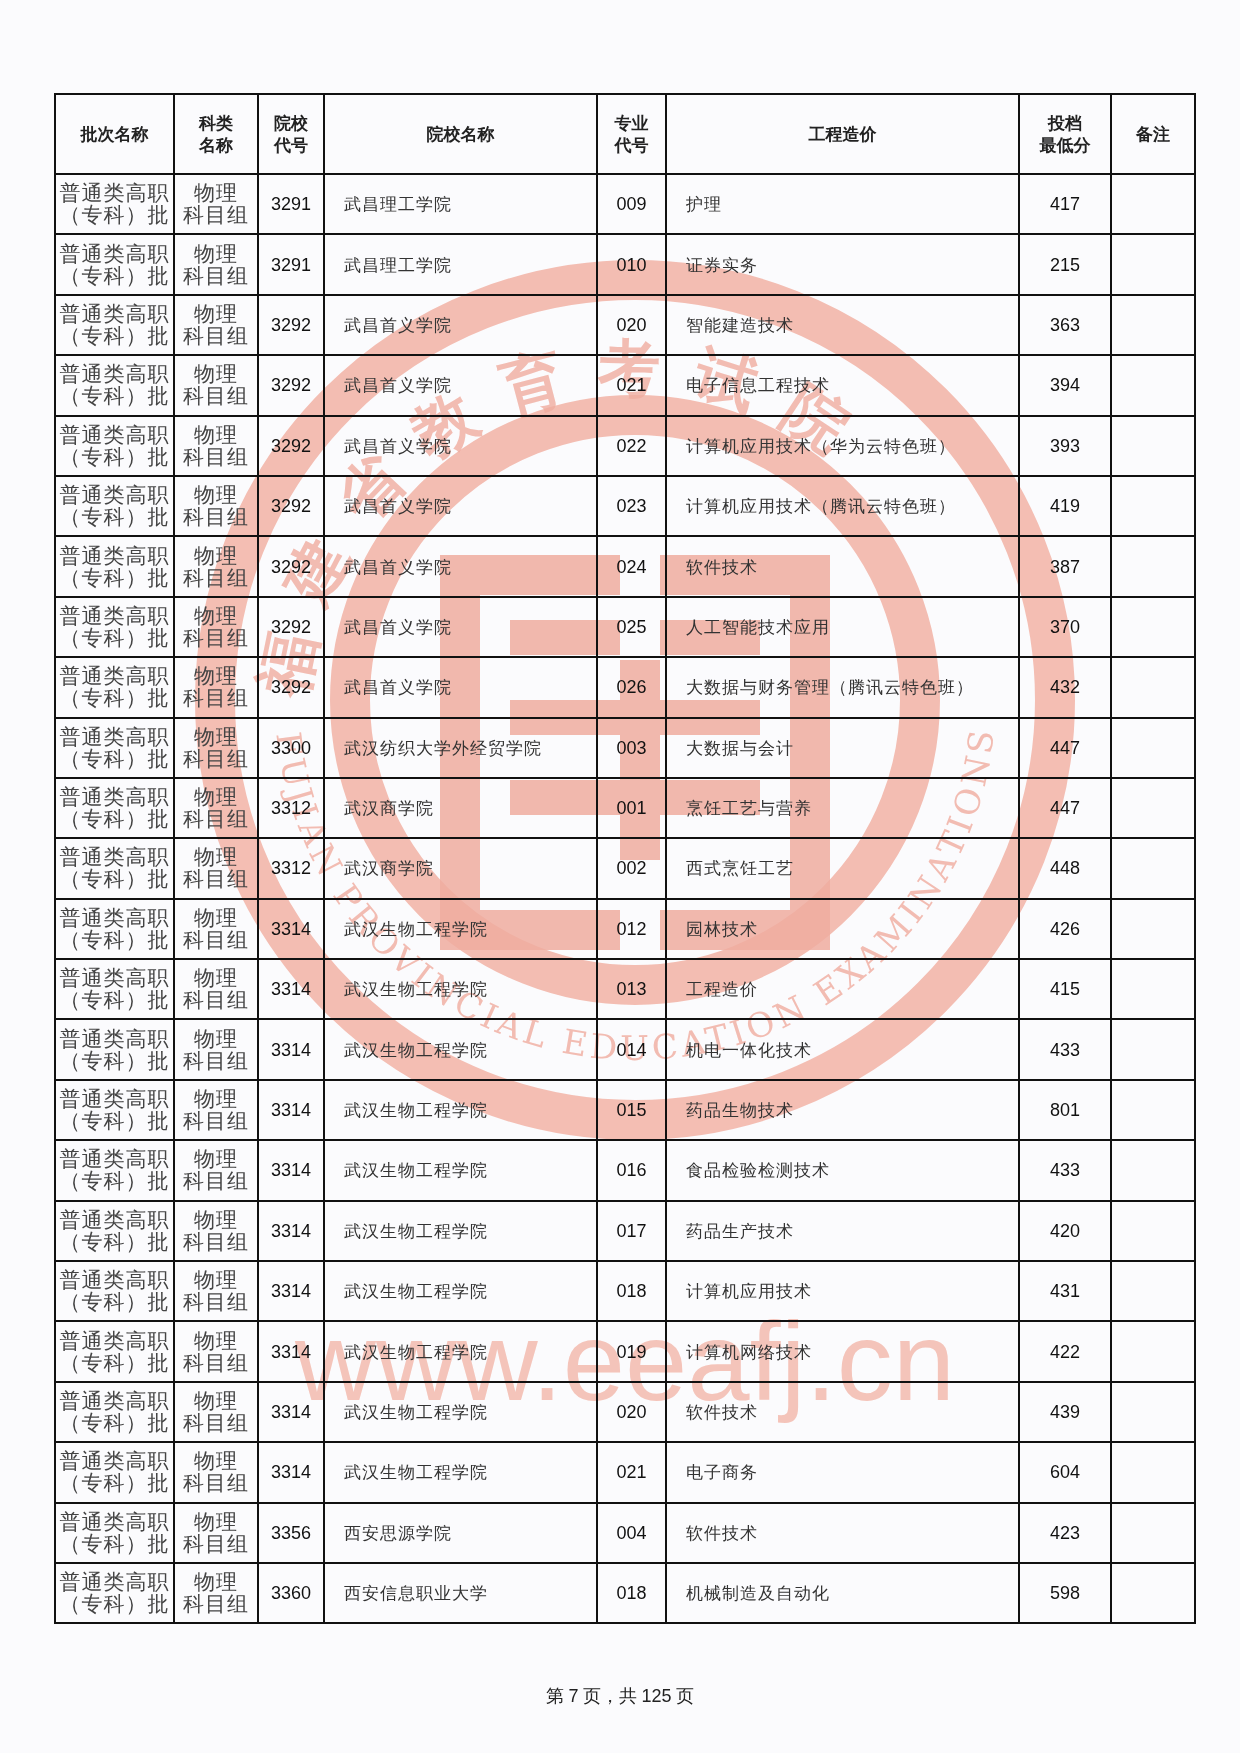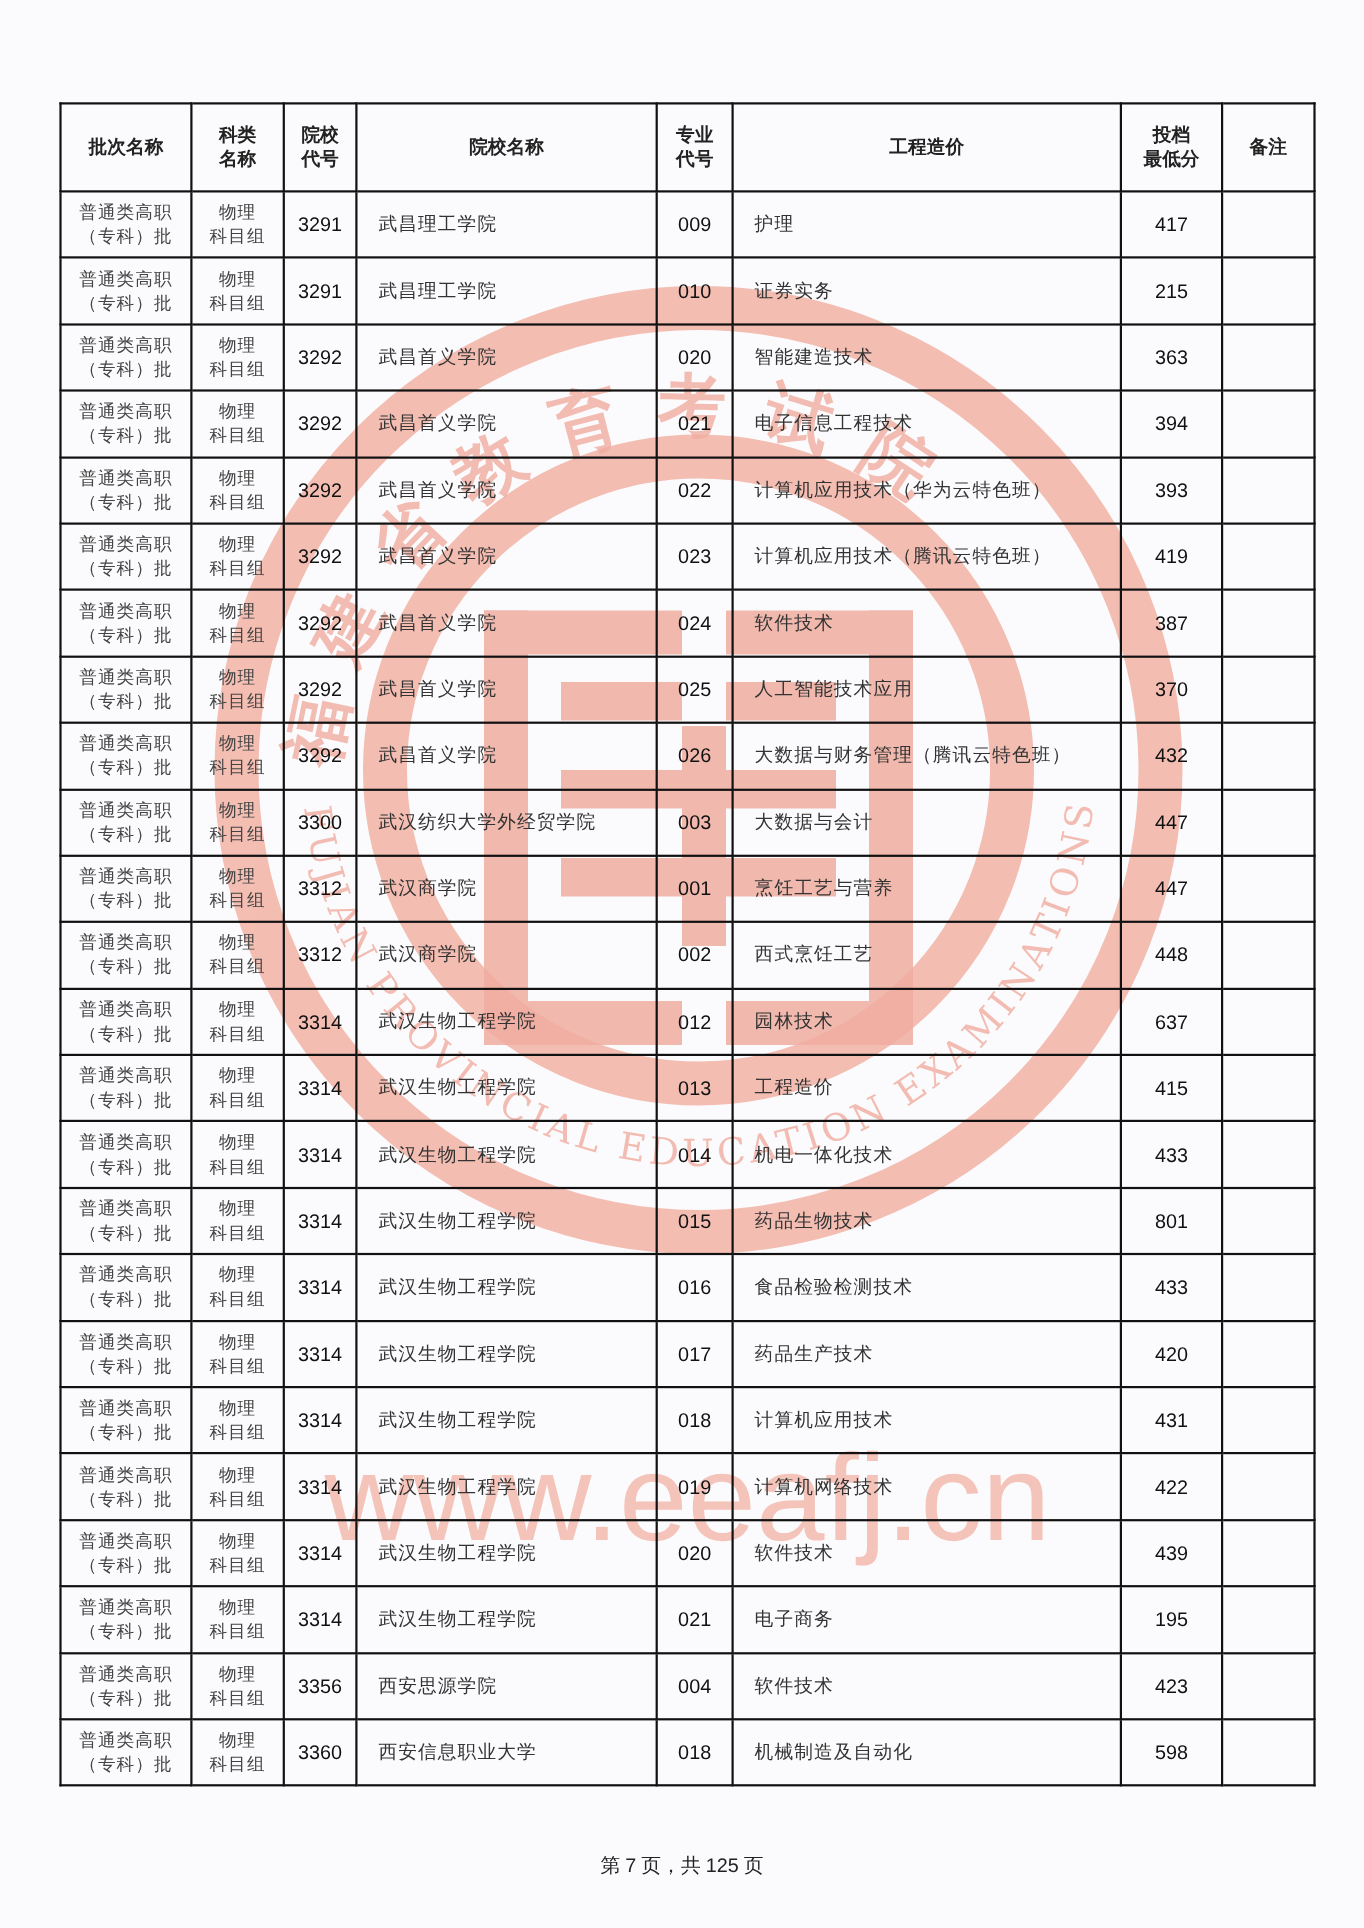--- a/index.html
+++ b/index.html
@@ -24,21 +24,21 @@
     line-height: 22px;
   }
   th {
     height: 78px;
     font-weight: bold;
     font-size: 17px;
     color: #222;
     background: transparent;
   }
   td { height: 58.4px; font-size: 16px; }
-  td.batch, td.subject { color: #444; font-size: 16px; letter-spacing: 1px; }
+  td.batch, td.subject { color: #444; font-size: 21px; letter-spacing: 1px; }
   td.code, td.mcode, td.score { font-family: "Liberation Sans", sans-serif; font-size: 18px; color: #111; }
   td.school, td.major { text-align: left; padding-left: 19px; color: #333; font-size: 17px; letter-spacing: 1px; }
   .footer {
     position: absolute; left: 0; width: 1240px; top: 1684px;
     text-align: center; font-size: 18px; color: #222; z-index: 1;
     font-family: "Liberation Serif", serif;
   }
   .footer .num { font-family: "Liberation Sans", sans-serif; }
 </style>
 </head>
@@ -224,21 +224,21 @@
           <td class="score">448</td>
           <td class="note"></td>
         </tr>
         <tr>
           <td class="batch"><span>普通类高职</span><br><span>（专科）批</span></td>
           <td class="subject"><span>物理</span><br><span>科目组</span></td>
           <td class="code">3314</td>
           <td class="school">武汉生物工程学院</td>
           <td class="mcode">012</td>
           <td class="major">园林技术</td>
-          <td class="score">637</td>
+          <td class="score">426</td>
           <td class="note"></td>
         </tr>
         <tr>
           <td class="batch"><span>普通类高职</span><br><span>（专科）批</span></td>
           <td class="subject"><span>物理</span><br><span>科目组</span></td>
           <td class="code">3314</td>
           <td class="school">武汉生物工程学院</td>
           <td class="mcode">013</td>
           <td class="major">工程造价</td>
           <td class="score">415</td>
@@ -314,21 +314,21 @@
           <td class="score">439</td>
           <td class="note"></td>
         </tr>
         <tr>
           <td class="batch"><span>普通类高职</span><br><span>（专科）批</span></td>
           <td class="subject"><span>物理</span><br><span>科目组</span></td>
           <td class="code">3314</td>
           <td class="school">武汉生物工程学院</td>
           <td class="mcode">021</td>
           <td class="major">电子商务</td>
-          <td class="score">195</td>
+          <td class="score">604</td>
           <td class="note"></td>
         </tr>
         <tr>
           <td class="batch"><span>普通类高职</span><br><span>（专科）批</span></td>
           <td class="subject"><span>物理</span><br><span>科目组</span></td>
           <td class="code">3356</td>
           <td class="school">西安思源学院</td>
           <td class="mcode">004</td>
           <td class="major">软件技术</td>
           <td class="score">423</td>

